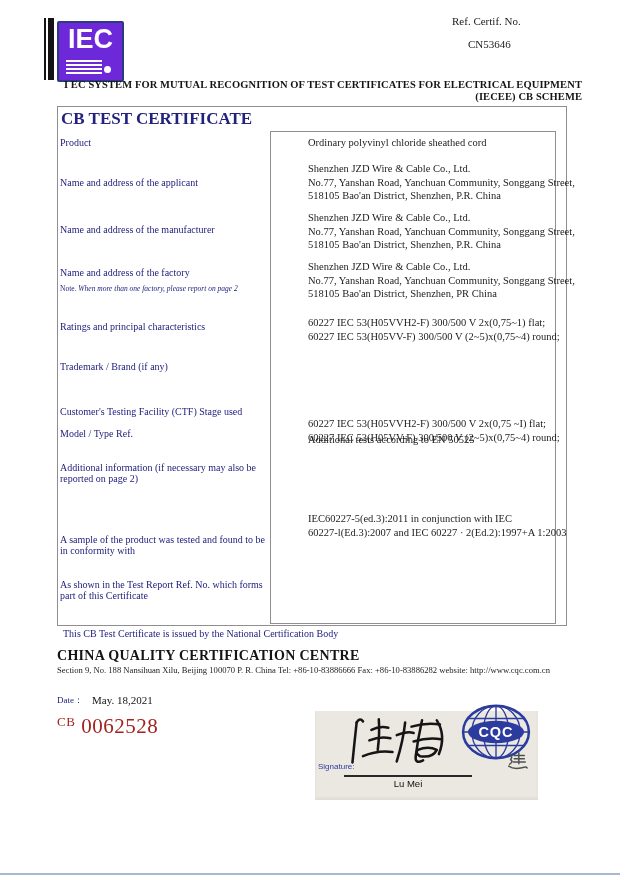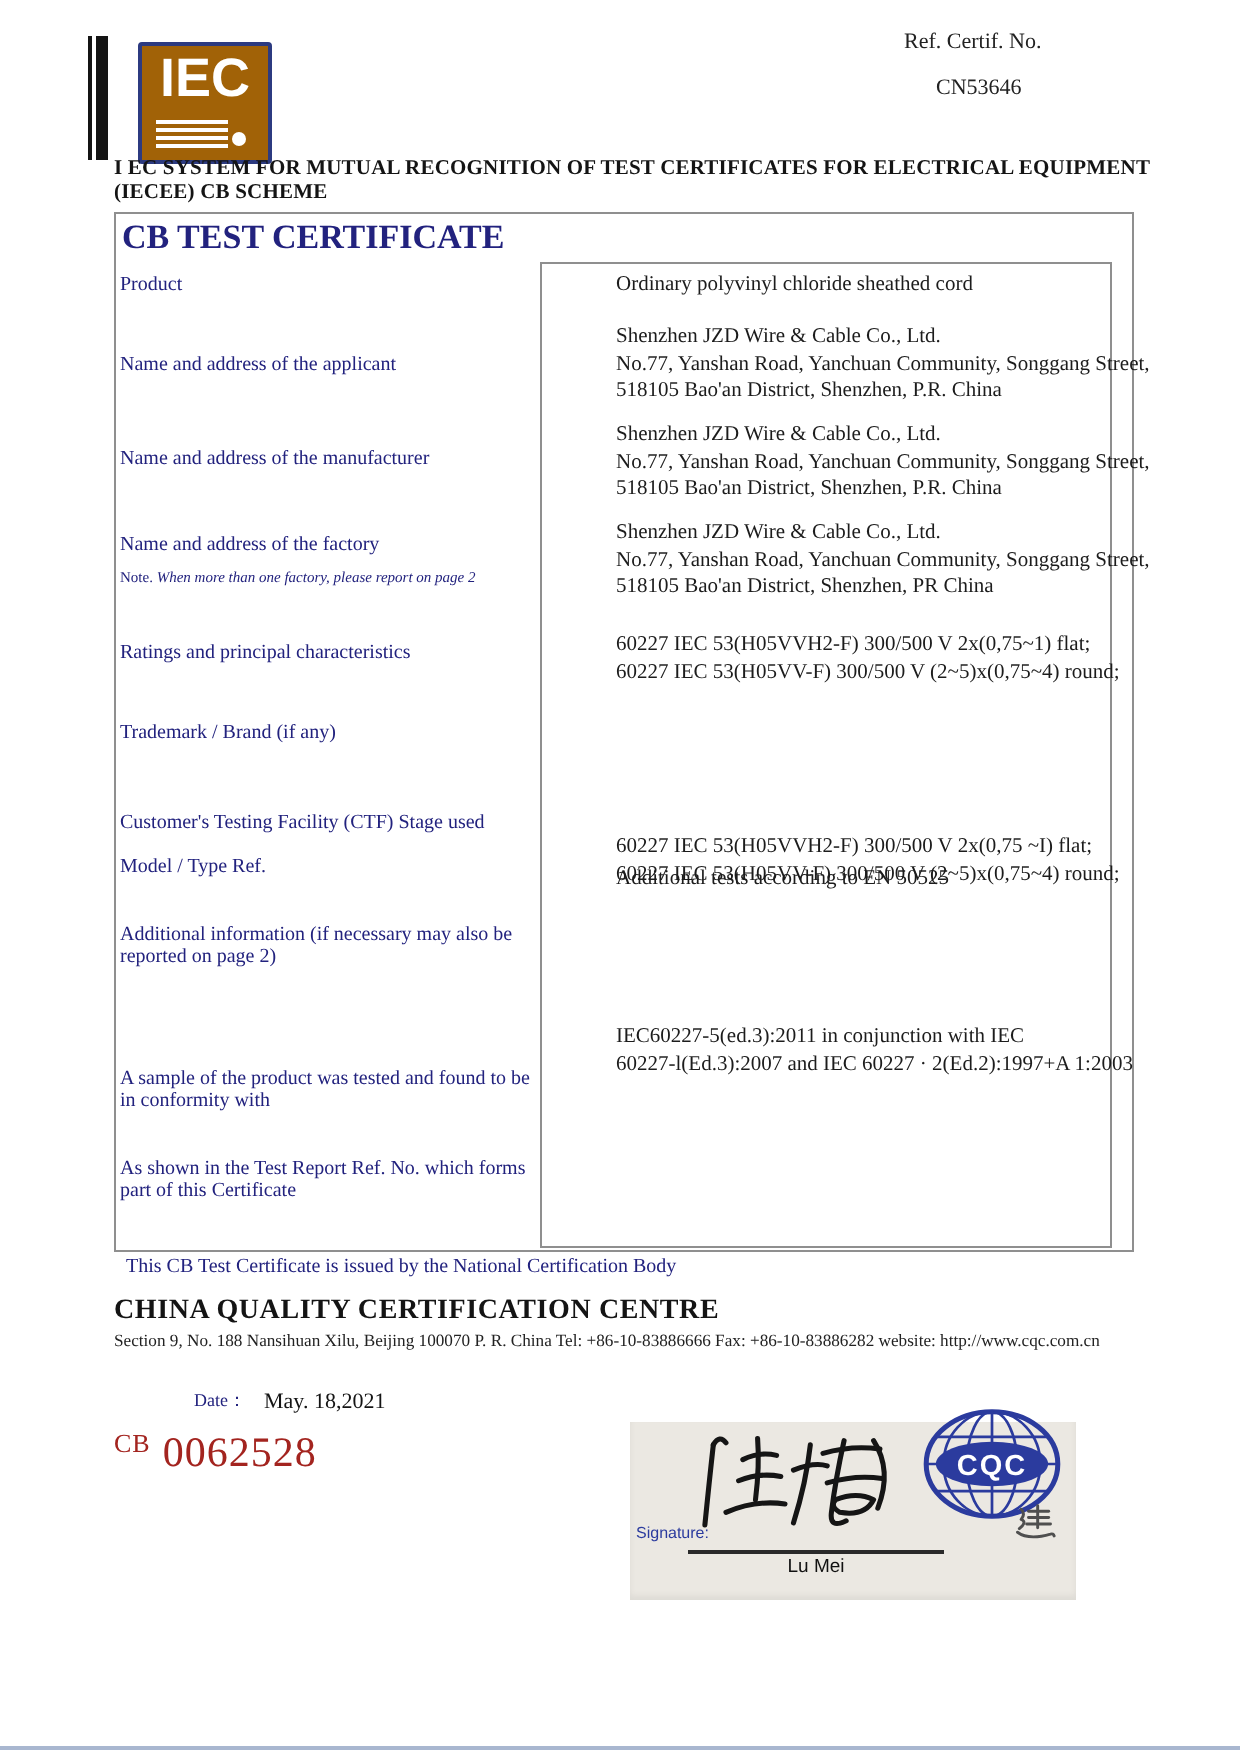--- a/index.html
+++ b/index.html
@@ -5,47 +5,47 @@
   html,body{margin:0;padding:0;background:#fff;}
   .page{position:relative;width:620px;height:878px;background:#fff;overflow:hidden;
         font-family:"Liberation Serif", serif;color:#222;}
   .abs{position:absolute;}
   .pre{white-space:pre-line;}
   .nowrap{white-space:nowrap;}
 
   
   .bar-thin{left:44px;top:18px;width:2px;height:62px;background:#141414;}
   .bar-thick{left:48px;top:18px;width:6px;height:62px;background:#141414;}
-  .iec-box{left:57px;top:21px;width:63px;height:57px;background:#a16207;
-           border:2px solid #2c3a80;border-radius:2px;margin-left:12px;}
+  .iec-box{left:57px;top:21px;width:63px;height:57px;background:#6d28d9;
+           border:2px solid #2c3a80;border-radius:2px;}
   .iec-text{position:absolute;left:0;top:1px;width:100%;text-align:center;
             font-family:"Liberation Sans",sans-serif;font-weight:bold;
             font-size:27px;color:#fff;letter-spacing:0px;line-height:30px;}
   .iec-stripe{position:absolute;left:7px;width:36px;height:2px;background:#fff;}
   .iec-dot{position:absolute;left:45px;top:43px;width:7px;height:7px;border-radius:50%;background:#fff;}
 
   .ref-label{left:452px;top:15px;font-size:11px;color:#222;}
   .ref-no{left:468px;top:38px;font-size:11px;color:#222;}
   .scheme-title{left:57px;top:79px;width:525px;font-size:10.5px;font-weight:bold;
-                color:#141414;line-height:11.5px;letter-spacing:0.1px;}
+                color:#141414;line-height:11.5px;letter-spacing:0.1px;text-align:right;}
 
   
   .outer-box{left:57px;top:106px;width:508px;height:518px;border:1px solid #8f8f8f;}
   .inner-box{left:270px;top:131px;width:284px;height:491px;border:1px solid #8f8f8f;background:#fff;}
   .cert-title{left:61px;top:109px;font-size:17px;font-weight:bold;color:#22227e;}
   .lbl{left:60px;width:212px;font-size:10px;color:#22227e;line-height:11px;}
   .val{left:275px;width:272px;font-size:10.5px;color:#1c1c1c;line-height:13.5px;margin-left:33px;}
   .note{left:60px;width:212px;font-size:7.5px;color:#22227e;}
   .note i{font-style:italic;}
 
   .issued-note{left:63px;top:628px;font-size:10px;color:#22227e;}
   .issuer-name{left:57px;top:648px;font-size:14px;font-weight:bold;color:#141414;letter-spacing:0.3px;}
   .issuer-address{left:57px;top:665px;font-size:8.6px;color:#222;}
 
-  .date-row{left:57px;top:694px;display:flex;align-items:center;margin-left:40px;}
+  .date-row{left:57px;top:694px;display:flex;align-items:flex-start;}
   .date-label{font-size:9px;color:#22227e;}
   .date-value{font-size:11px;color:#141414;margin-left:9px;}
 
   .cb-row{left:57px;top:714px;display:flex;align-items:flex-start;color:#a3241f;}
   .cb-prefix{font-size:13px;letter-spacing:0.5px;}
   .cb-number{font-size:21px;margin-left:6px;letter-spacing:0.5px;}
 
   
   .sig-patch{left:315px;top:711px;width:223px;height:89px;background:#ebe8e2;
              box-shadow:inset 0 -2px 3px rgba(0,0,0,0.06);}

